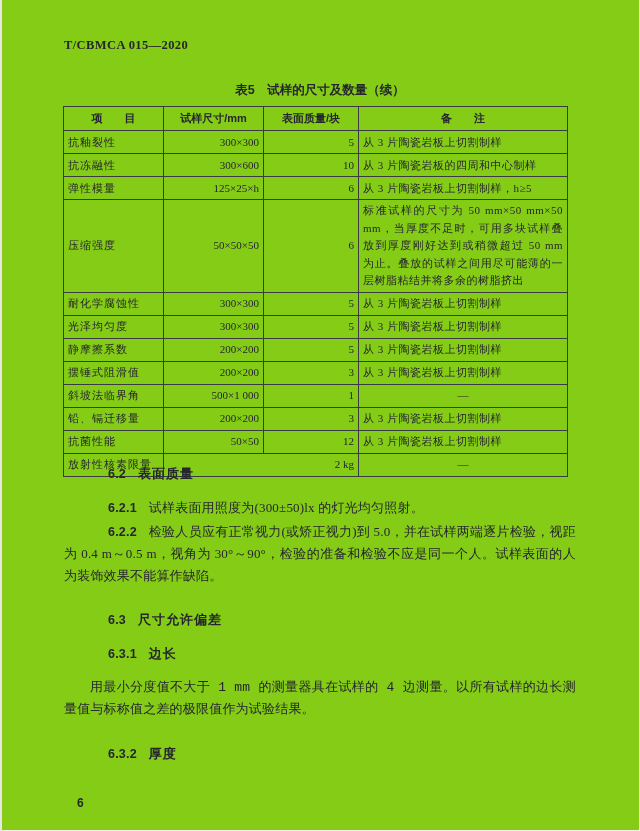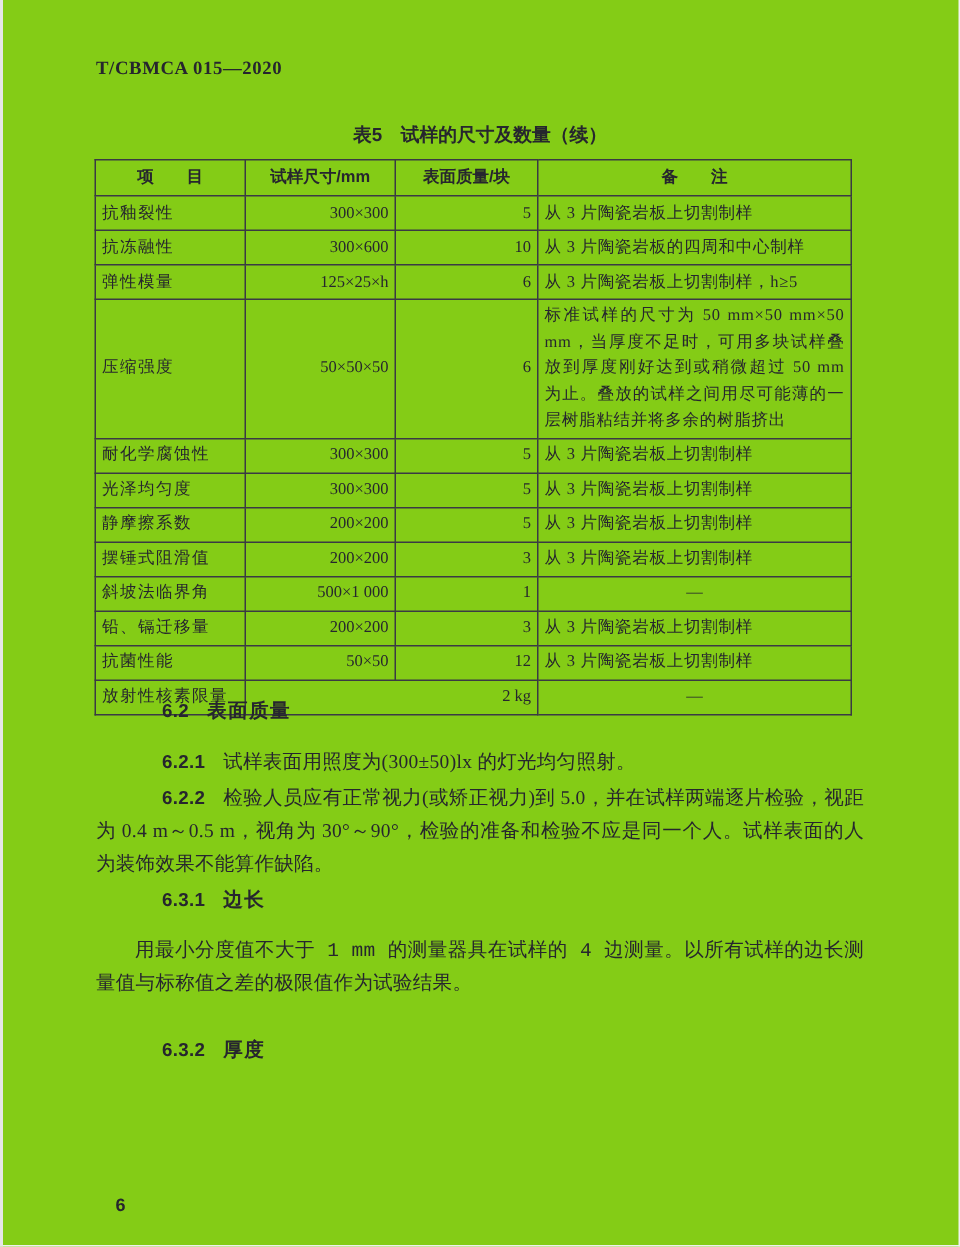--- a/index.html
+++ b/index.html
@@ -172,20 +172,21 @@
   </table>
 
   <div class="sections">
 
     <h3><span class="num">6.2</span><span class="ttl">表面质量</span></h3>
 
     <p class="clause"><span class="num">6.2.1</span><span>试样表面用照度为(300±50)lx 的灯光均匀照射。</span></p>
 
     <p class="clause"><span class="num">6.2.2</span><span>检验人员应有正常视力(或矫正视力)到 5.0，并在试样两端逐片检验，视距为 0.4 m～0.5 m，视角为 30°～90°，检验的准备和检验不应是同一个人。试样表面的人为装饰效果不能算作缺陷。</span></p>
 
+    <h3 class="gap-top"><span class="num">6.3</span><span class="ttl">尺寸允许偏差</span></h3>
 
     <h3><span class="num">6.3.1</span><span class="ttl">边长</span></h3>
 
     <p class="body-para">用最小分度值不大于 1 mm 的测量器具在试样的 4 边测量。以所有试样的边长测量值与标称值之差的极限值作为试验结果。</p>
 
     <h3 class="gap-top"><span class="num">6.3.2</span><span class="ttl">厚度</span></h3>
 
 
   </div>
 

